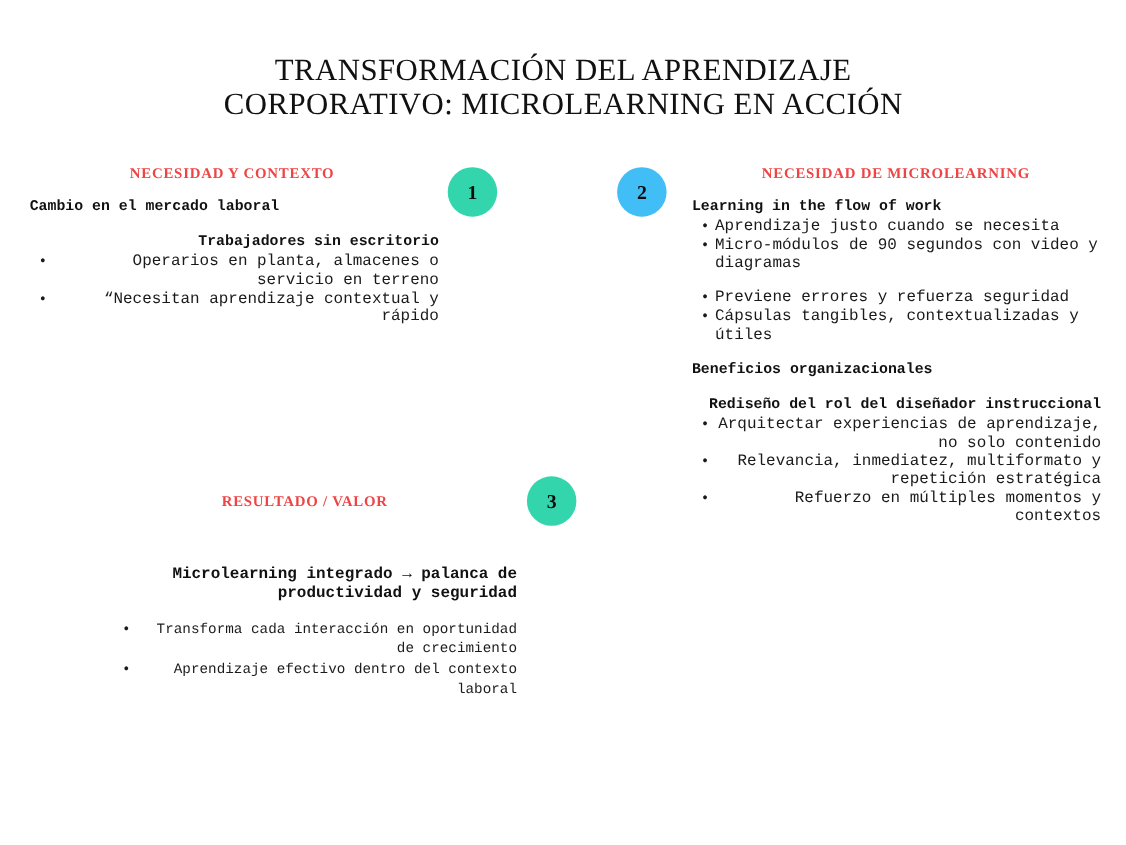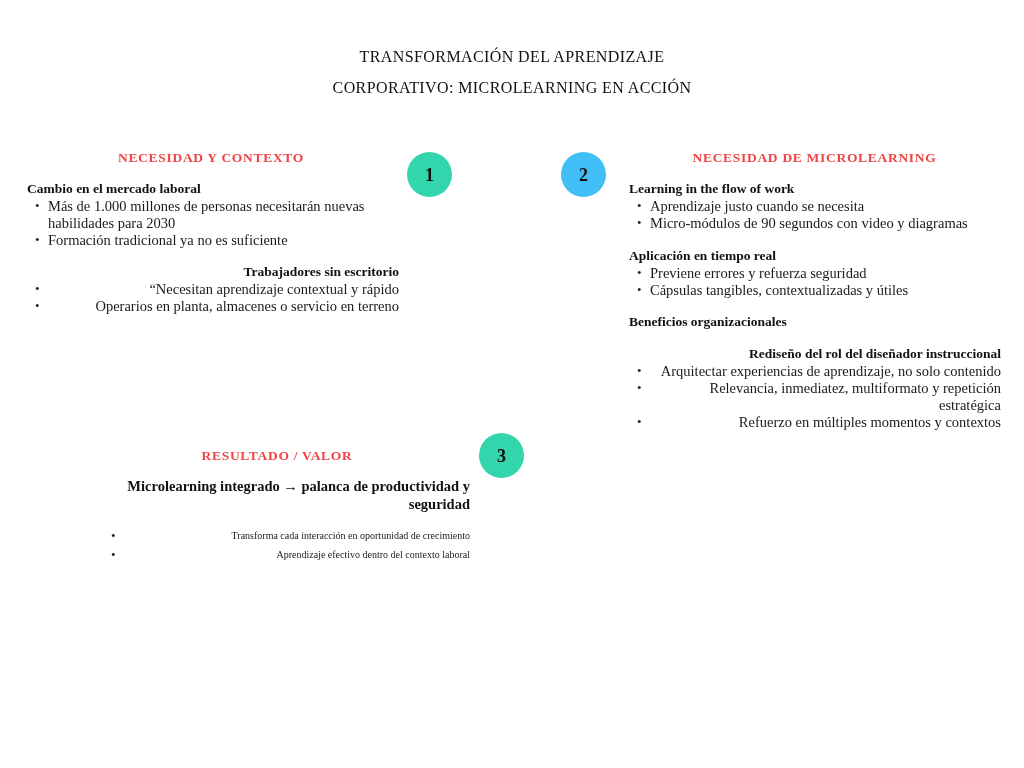--- a/index.html
+++ b/index.html
@@ -18,21 +18,21 @@
     -webkit-font-smoothing: antialiased;
   }
 
   
   .deck-title {
     position: absolute;
     left: 0;
     top: 30px;
     width: 1024px;
     text-align: center;
-    font-size: 16px;
+    font-size: 28px;
     line-height: 31px;
     letter-spacing: 0.4px;
     color: #111111;
     font-weight: 400;
   }
   .deck-title .title-line {
     display: block;
     white-space: nowrap;
   }
 
@@ -50,21 +50,21 @@
   #hdr-bottom { left: 190px; top: 448px; width: 174px; text-align: center; }
 
   
   .column {
     position: absolute;
   }
   #col-left   { left: 27px;  top: 180px; width: 372px; }
   #col-right  { left: 629px; top: 180px; width: 372px; }
   #col-bottom { left: 102px; top: 478px; width: 368px; }
 
-  .group { margin-bottom: 15px; }
+  .group { margin-bottom: 15px; font-family: Liberation Mono, monospace; }
   .group:last-child { margin-bottom: 0; text-align: right; }
 
   .group-title {
     font-size: 13.5px;
     font-weight: bold;
     line-height: 17px;
     color: #111111;
     margin: 0 0 1px 0;
   }
 
@@ -89,23 +89,24 @@
     font-size: 13px;
     line-height: 16.5px;
     color: #1a1a1a;
   }
 
   
   #col-bottom .group-title {
     font-size: 14.5px;
     line-height: 17.5px;
     margin-bottom: 14px;
+    margin-top: 36px;
   }
   #col-bottom ul.bullets > li {
-    font-size: 10px;
+    font-size: 13px;
     line-height: 18px;
     padding-left: 23px;
     margin-bottom: 1px;
   }
   #col-bottom ul.bullets > li::before {
     left: 9px;
     line-height: 18px;
   }
 
   
@@ -144,43 +145,38 @@
 <div class="badge" id="badge-2" style="background: rgb(65, 190, 245);">
   <span>2</span>
 </div>
 <div class="badge" id="badge-3" style="background: rgb(51, 214, 172);">
   <span>3</span>
 </div>
 
 <div class="column" id="col-left">
     <div class="group">
       <div class="group-title">Cambio en el mercado laboral</div>
-      <ul class="bullets">
-        <li>Más de 1.000 millones de personas necesitarán nuevas habilidades para 2030</li>
-        <li>Formación tradicional ya no es suficiente</li>
-      </ul>
     </div>
     <div class="group">
       <div class="group-title">Trabajadores sin escritorio</div>
       <ul class="bullets">
+        <li>Operarios en planta, almacenes o servicio en terreno</li>
         <li>“Necesitan aprendizaje contextual y rápido</li>
-        <li>Operarios en planta, almacenes o servicio en terreno</li>
       </ul>
     </div>
   </div>
 <div class="column" id="col-right">
     <div class="group">
       <div class="group-title">Learning in the flow of work</div>
       <ul class="bullets">
         <li>Aprendizaje justo cuando se necesita</li>
         <li>Micro-módulos de 90 segundos con video y diagramas</li>
       </ul>
     </div>
     <div class="group">
-      <div class="group-title">Aplicación en tiempo real</div>
       <ul class="bullets">
         <li>Previene errores y refuerza seguridad</li>
         <li>Cápsulas tangibles, contextualizadas y útiles</li>
       </ul>
     </div>
     <div class="group">
       <div class="group-title">Beneficios organizacionales</div>
     </div>
     <div class="group">
       <div class="group-title">Rediseño del rol del diseñador instruccional</div>

